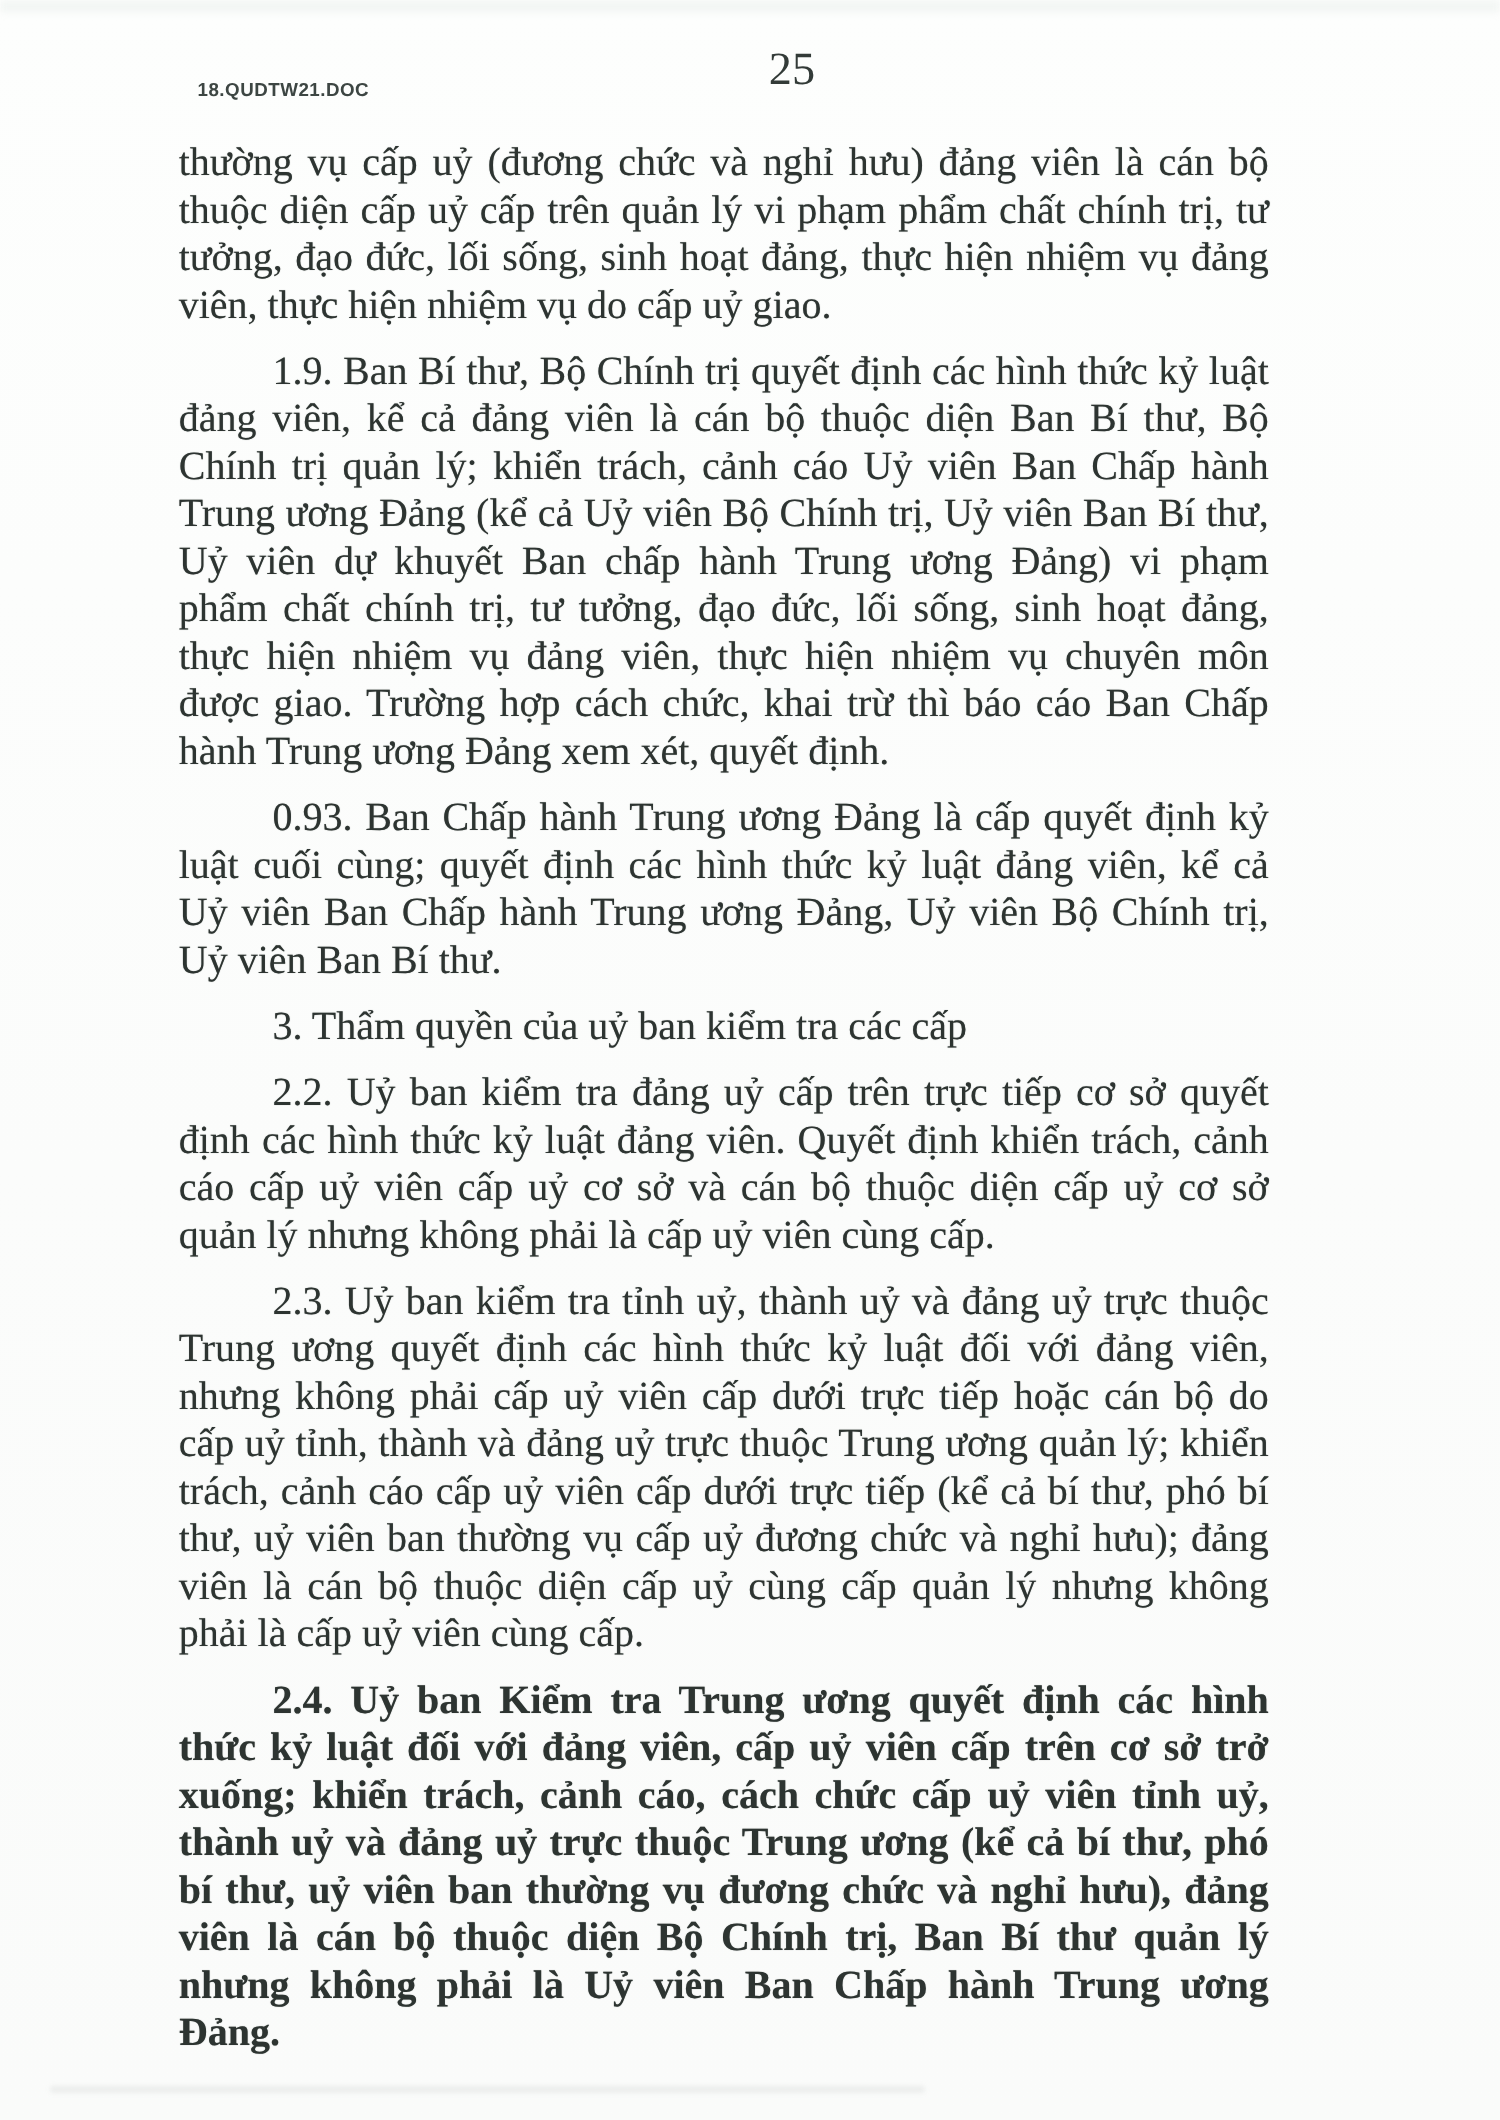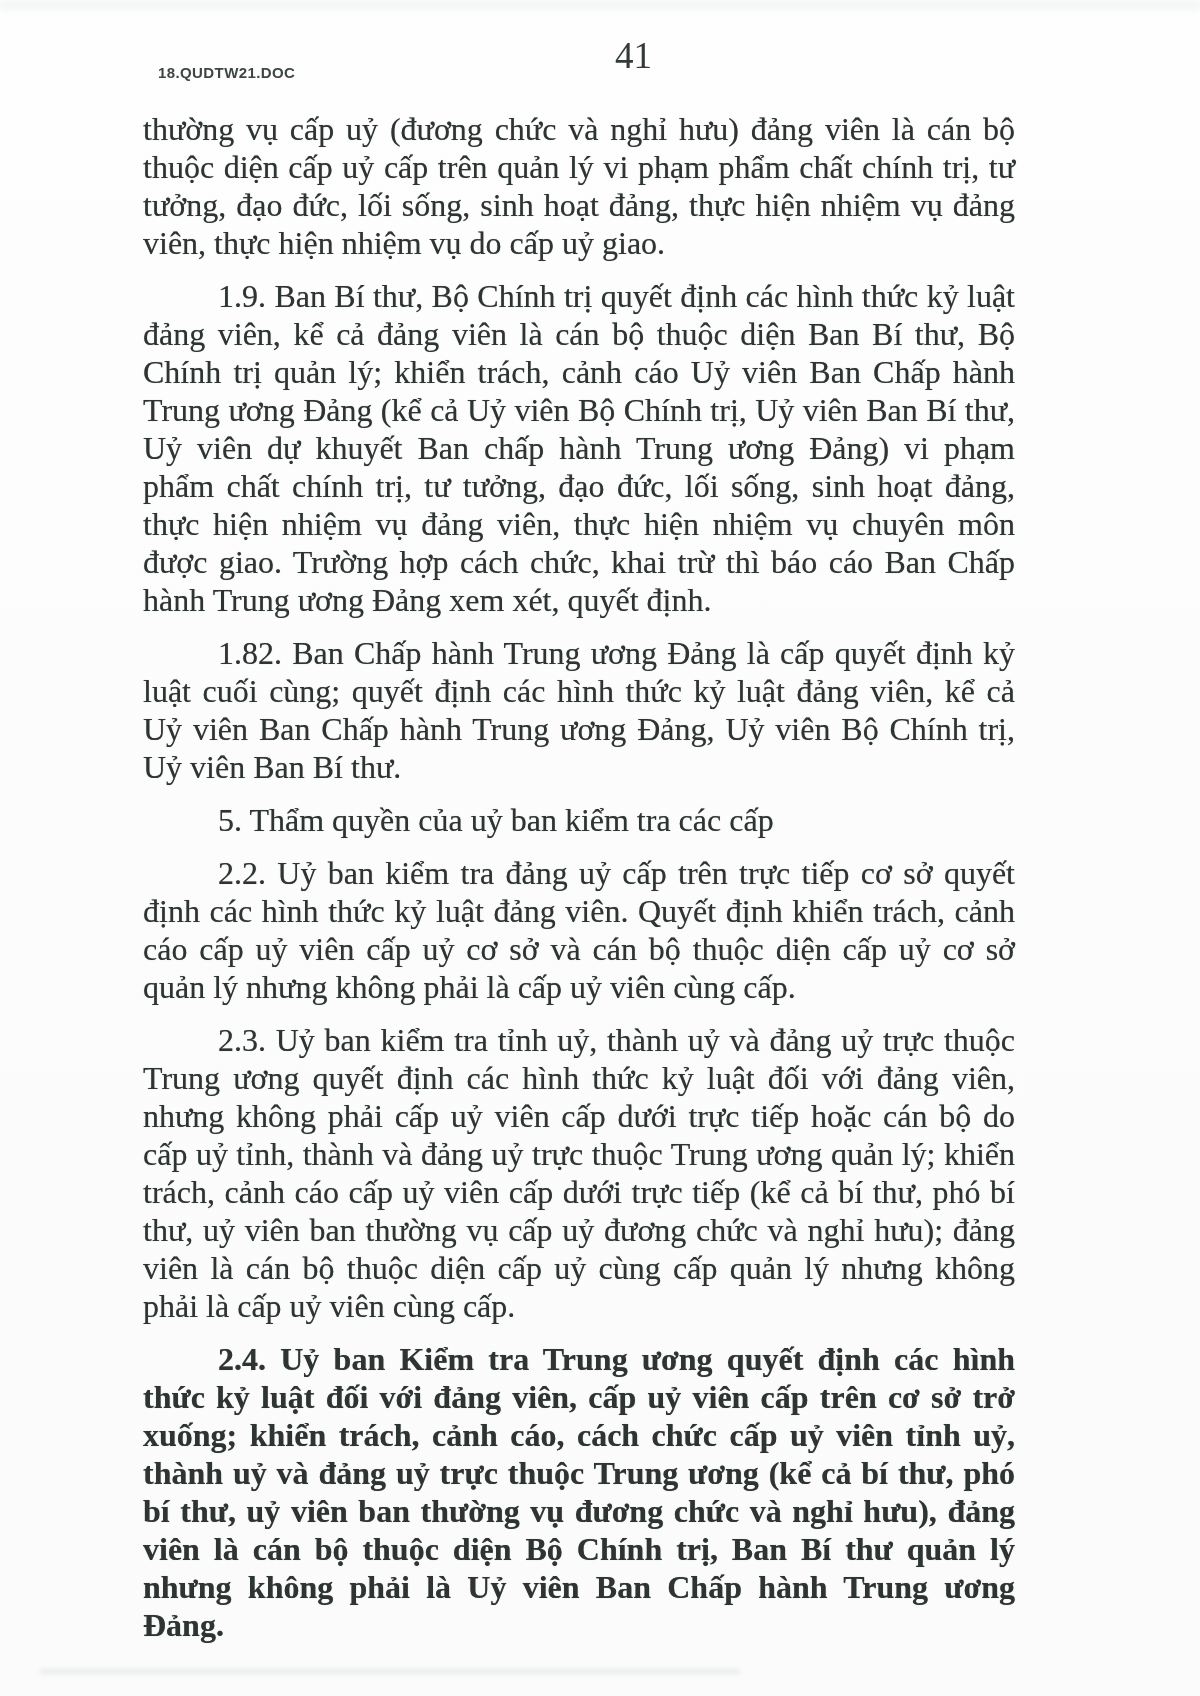--- a/index.html
+++ b/index.html
@@ -64,26 +64,26 @@
   }
 </style>
 </head>
 <body>
 
 <div class="page">
   <div class="scan-edge-top"></div>
 
   <span class="doc-ref">18.QUDTW21.DOC</span>
 
-  <span class="page-num">41</span>
+  <span class="page-num">25</span>
 
   <div class="body-text">
     <p class="para no-indent">thường vụ cấp uỷ (đương chức và nghỉ hưu) đảng viên là cán bộ thuộc diện cấp uỷ cấp trên quản lý vi phạm phẩm chất chính trị, tư tưởng, đạo đức, lối sống, sinh hoạt đảng, thực hiện nhiệm vụ đảng viên, thực hiện nhiệm vụ do cấp uỷ giao.</p>
     <p class="para">1.9. Ban Bí thư, Bộ Chính trị quyết định các hình thức kỷ luật đảng viên, kể cả đảng viên là cán bộ thuộc diện Ban Bí thư, Bộ Chính trị quản lý; khiển trách, cảnh cáo Uỷ viên Ban Chấp hành Trung ương Đảng (kể cả Uỷ viên Bộ Chính trị, Uỷ viên Ban Bí thư, Uỷ viên dự khuyết Ban chấp hành Trung ương Đảng) vi phạm phẩm chất chính trị, tư tưởng, đạo đức, lối sống, sinh hoạt đảng, thực hiện nhiệm vụ đảng viên, thực hiện nhiệm vụ chuyên môn được giao. Trường hợp cách chức, khai trừ thì báo cáo Ban Chấp hành Trung ương Đảng xem xét, quyết định.</p>
-    <p class="para">1.82. Ban Chấp hành Trung ương Đảng là cấp quyết định kỷ luật cuối cùng; quyết định các hình thức kỷ luật đảng viên, kể cả Uỷ viên Ban Chấp hành Trung ương Đảng, Uỷ viên Bộ Chính trị, Uỷ viên Ban Bí thư.</p>
-    <p class="para">5. Thẩm quyền của uỷ ban kiểm tra các cấp</p>
+    <p class="para">0.93. Ban Chấp hành Trung ương Đảng là cấp quyết định kỷ luật cuối cùng; quyết định các hình thức kỷ luật đảng viên, kể cả Uỷ viên Ban Chấp hành Trung ương Đảng, Uỷ viên Bộ Chính trị, Uỷ viên Ban Bí thư.</p>
+    <p class="para">3. Thẩm quyền của uỷ ban kiểm tra các cấp</p>
     <p class="para">2.2. Uỷ ban kiểm tra đảng uỷ cấp trên trực tiếp cơ sở quyết định các hình thức kỷ luật đảng viên. Quyết định khiển trách, cảnh cáo cấp uỷ viên cấp uỷ cơ sở và cán bộ thuộc diện cấp uỷ cơ sở quản lý nhưng không phải là cấp uỷ viên cùng cấp.</p>
     <p class="para">2.3. Uỷ ban kiểm tra tỉnh uỷ, thành uỷ và đảng uỷ trực thuộc Trung ương quyết định các hình thức kỷ luật đối với đảng viên, nhưng không phải cấp uỷ viên cấp dưới trực tiếp hoặc cán bộ do cấp uỷ tỉnh, thành và đảng uỷ trực thuộc Trung ương quản lý; khiển trách, cảnh cáo cấp uỷ viên cấp dưới trực tiếp (kể cả bí thư, phó bí thư, uỷ viên ban thường vụ cấp uỷ đương chức và nghỉ hưu); đảng viên là cán bộ thuộc diện cấp uỷ cùng cấp quản lý nhưng không phải là cấp uỷ viên cùng cấp.</p>
     <p class="para">2.4. Uỷ ban Kiểm tra Trung ương quyết định các hình thức kỷ luật đối với đảng viên, cấp uỷ viên cấp trên cơ sở trở xuống; khiển trách, cảnh cáo, cách chức cấp uỷ viên tỉnh uỷ, thành uỷ và đảng uỷ trực thuộc Trung ương (kể cả bí thư, phó bí thư, uỷ viên ban thường vụ đương chức và nghỉ hưu), đảng viên là cán bộ thuộc diện Bộ Chính trị, Ban Bí thư quản lý nhưng không phải là Uỷ viên Ban Chấp hành Trung ương Đảng.</p>
   </div>
 
   <div class="scan-smudge"></div>
 </div>
 
 </body></html>

